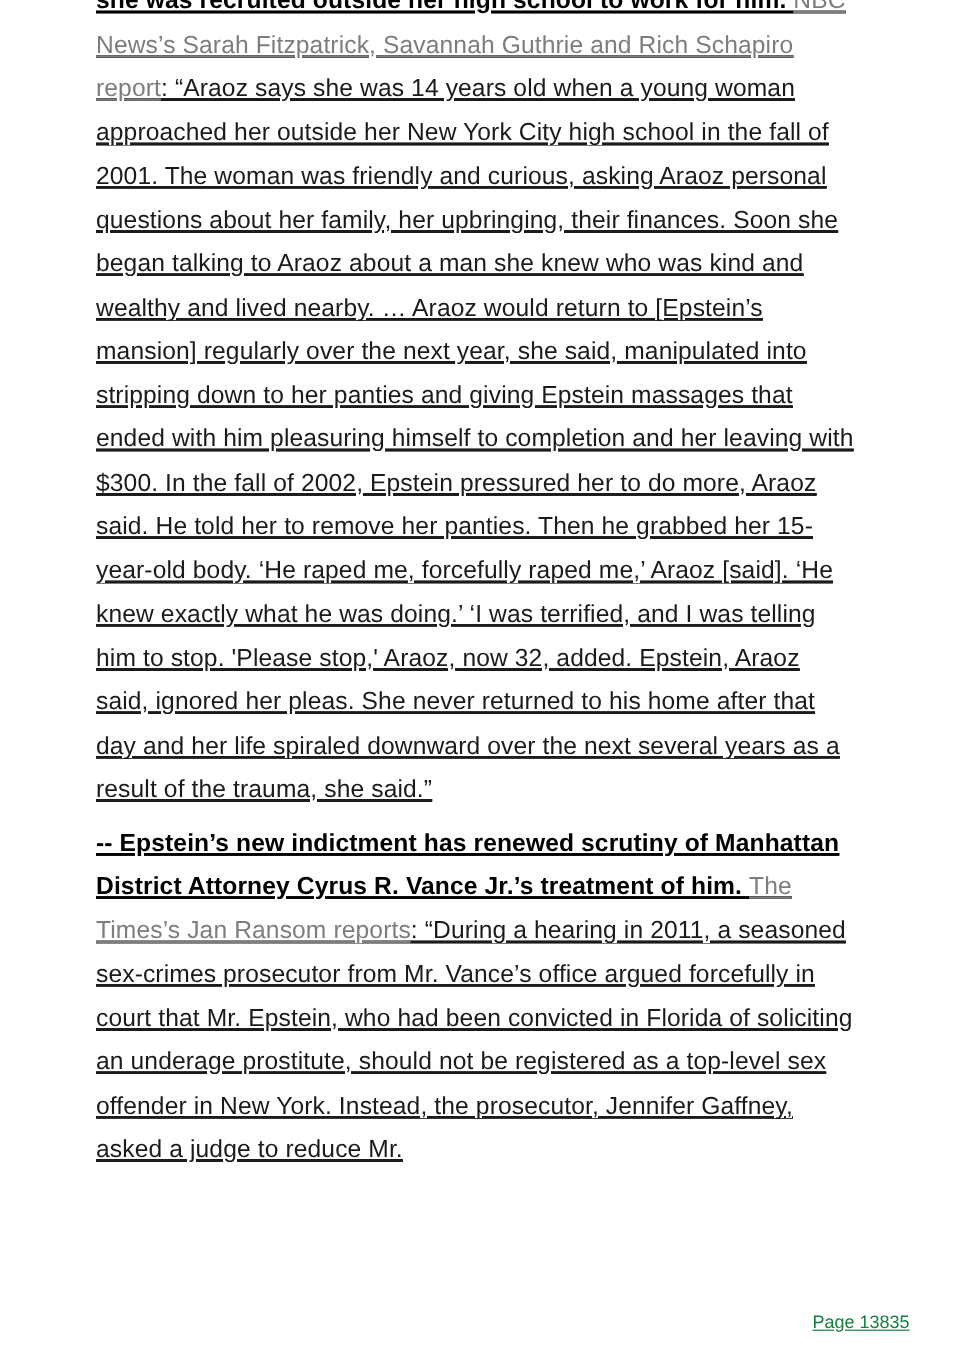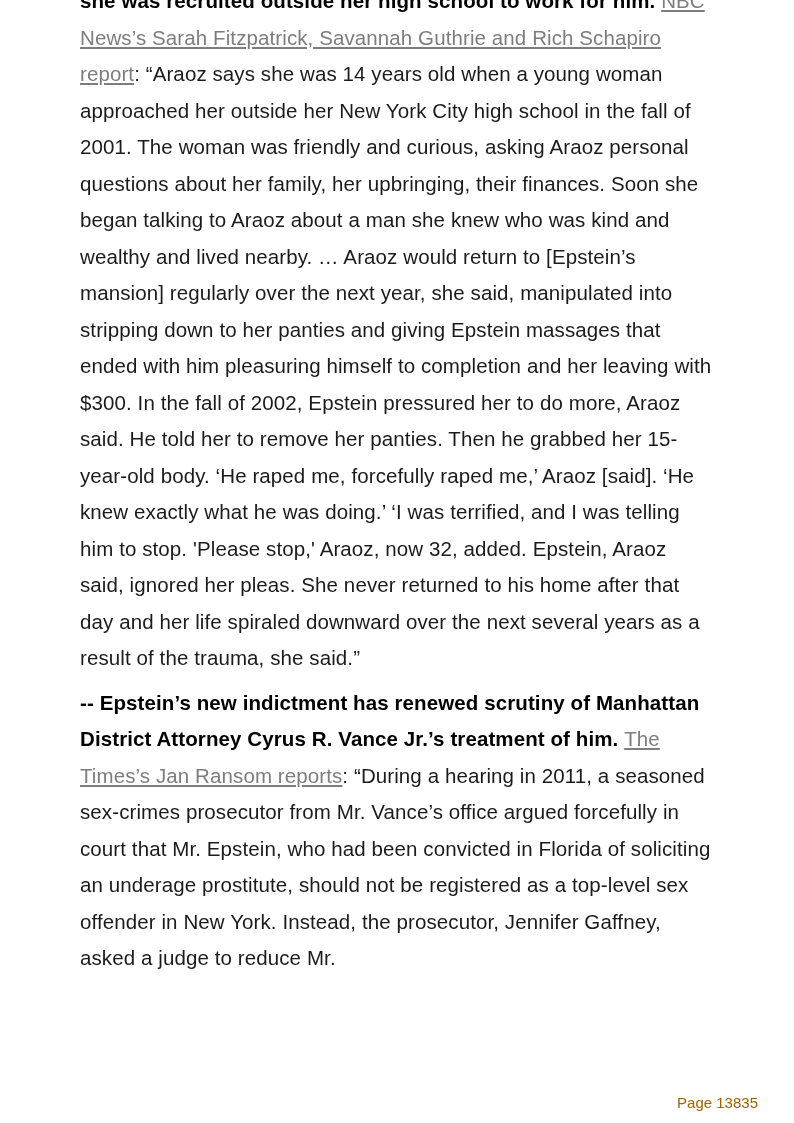--- a/index.html
+++ b/index.html
@@ -1,15 +1,15 @@
 <!DOCTYPE html>
 <html><head>
 <meta charset="utf-8">
 <style>
-  * { margin: 0; padding: 0; box-sizing: border-box; }
+  * { margin: 0; padding: 0; box-sizing: border-box; text-decoration: underline; }
   html, body {
     width: 794px;
     height: 1123px;
     background: #ffffff;
   }
   body {
     position: relative;
     overflow: hidden;
     font-family: "Liberation Sans", "DejaVu Sans", sans-serif;
     color: #1b1b1b;
@@ -39,21 +39,21 @@
     color: #7d7d7d;
     text-decoration: underline;
     cursor: pointer;
   }
   .footer {
     position: absolute;
     right: 36px;
     bottom: 11px;
     font-size: 15px;
     line-height: 18px;
-    color: #a16207;
+    color: #15803d;
   }
 </style>
 </head>
 <body>
 
 <div class="content-clip">
   <div class="content">
     <p class="para"><span class="bold">she was recruited outside her high school to work for him. </span><a class="link">NBC News’s Sarah Fitzpatrick, Savannah Guthrie and Rich Schapiro report</a><span>: “Araoz says she was 14 years old when a young woman approached her outside her New York City high school in the fall of 2001. The woman was friendly and curious, asking Araoz personal questions about her family, her upbringing, their finances. Soon she began talking to Araoz about a man she knew who was kind and wealthy and lived nearby. … Araoz would return to [Epstein’s mansion] regularly over the next year, she said, manipulated into stripping down to her panties and giving Epstein massages that ended with him pleasuring himself to completion and her leaving with $300. In the fall of 2002, Epstein pressured her to do more, Araoz said. He told her to remove her panties. Then he grabbed her 15-year-old body. ‘He raped me, forcefully raped me,’ Araoz [said]. ‘He knew exactly what he was doing.’ ‘I was terrified, and I was telling him to stop. 'Please stop,' Araoz, now 32, added. Epstein, Araoz said, ignored her pleas. She never returned to his home after that day and her life spiraled downward over the next several years as a result of the trauma, she said.”</span></p>
     <p class="para"><span class="bold">-- Epstein’s new indictment has renewed scrutiny of Manhattan District Attorney Cyrus R. Vance Jr.’s treatment of him. </span><a class="link">The Times’s Jan Ransom reports</a><span>: “During a hearing in 2011, a seasoned sex-crimes prosecutor from Mr. Vance’s office argued forcefully in court that Mr. Epstein, who had been convicted in Florida of soliciting an underage prostitute, should not be registered as a top-level sex offender in New York. Instead, the prosecutor, Jennifer Gaffney, asked a judge to reduce Mr.</span></p>
   </div>

